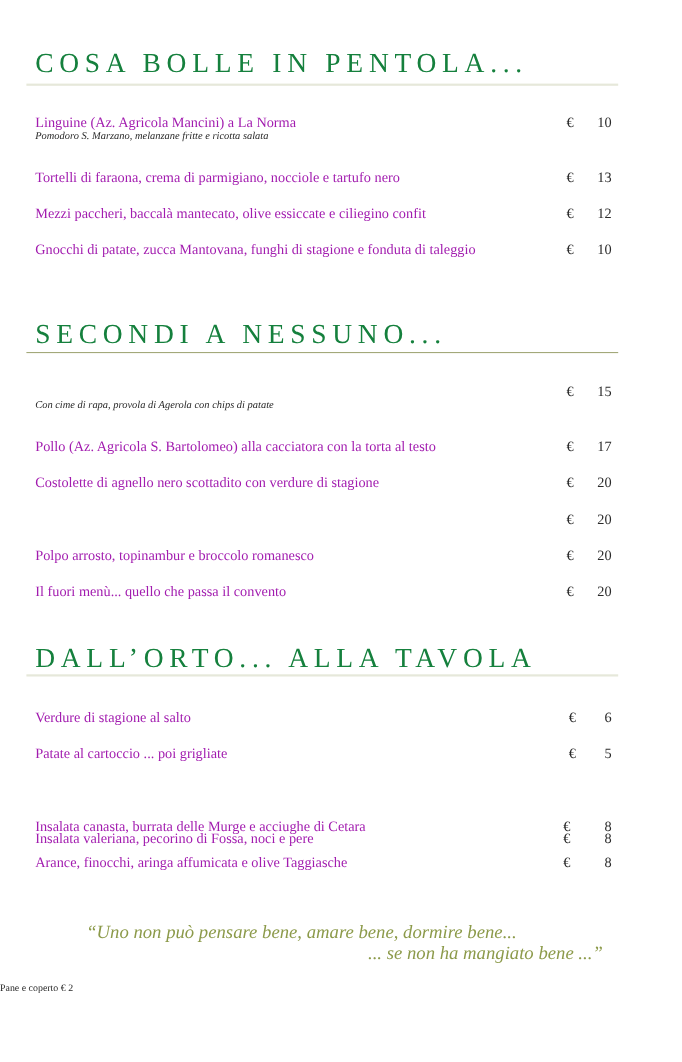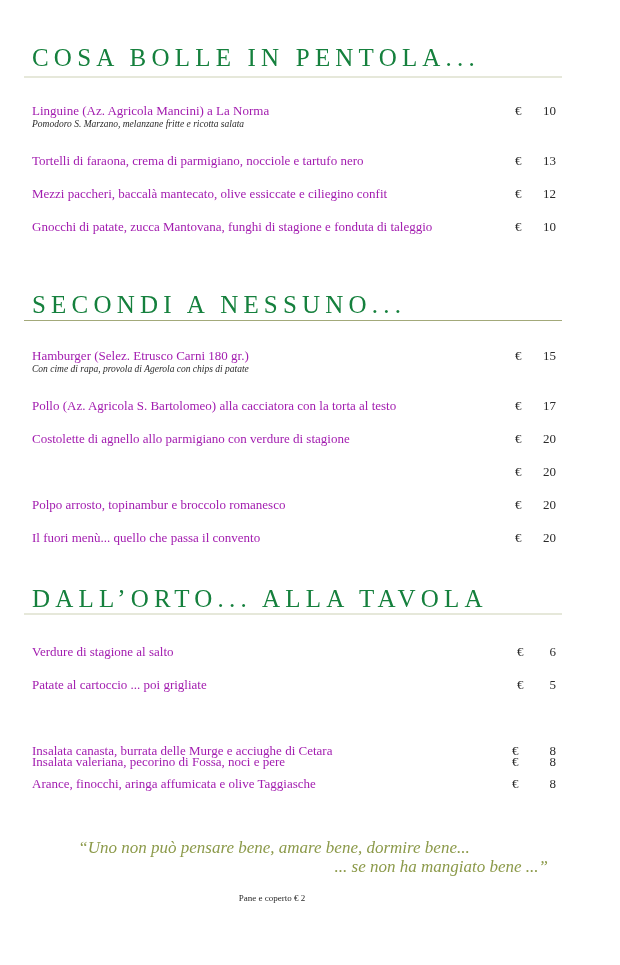--- a/index.html
+++ b/index.html
@@ -32,21 +32,21 @@
     }
     .item .price {
       position: absolute; right: 4px; top: 0; font-size: 13px; color: #2a2a2a;
       text-align: right;
     }
     .quote {
       position: absolute; left: 0; width: 548px; text-align: center;
       font-style: italic; font-size: 17px; color: #8c9a4a; line-height: 19px;
     }
     .cover {
-      position: absolute; left: 0; width: 544px; text-align: center;
+      position: absolute; left: 0; width: 544px; text-align: left;
       font-size: 9px; color: #2a2a2a; top: 893px;
     }
   </style>
 </head>
 <body>
 
 <h2 class="section-title" style="top:44px;">COSA BOLLE IN PENTOLA...</h2>
 <div class="divider" style="top:76px; background:#e6e8da;"></div>
 
 <div class="item" style="top:103px;">
@@ -68,32 +68,31 @@
 <div class="item" style="top:219px;">
   <span class="name">Gnocchi di patate, zucca Mantovana, funghi di stagione e fonduta di taleggio</span>
   <span class="cur" style="left:483px;">€</span>
   <span class="price">10</span>
 </div>
 
 <h2 class="section-title" style="top:291px;">SECONDI A NESSUNO...</h2>
 <div class="divider" style="top:320px; height:1px; background:#a3a97a;"></div>
 
 <div class="item" style="top:348px;">
-  <span class="name">Hamburger (Selez. Etrusco Carni 180 gr.)</span>
   <span class="sub">Con cime di rapa, provola di Agerola con chips di patate</span>
   <span class="cur" style="left:483px;">€</span>
   <span class="price">15</span>
 </div>
 <div class="item" style="top:398px;">
   <span class="name">Pollo (Az. Agricola S. Bartolomeo) alla cacciatora con la torta al testo</span>
   <span class="cur" style="left:483px;">€</span>
   <span class="price">17</span>
 </div>
 <div class="item" style="top:431px;">
-  <span class="name">Costolette di agnello allo parmigiano con verdure di stagione</span>
+  <span class="name">Costolette di agnello nero scottadito con verdure di stagione</span>
   <span class="cur" style="left:483px;">€</span>
   <span class="price">20</span>
 </div>
 <div class="item" style="top:464px;">
   <span class="cur" style="left:483px;">€</span>
   <span class="price">20</span>
 </div>
 <div class="item" style="top:497px;">
   <span class="name">Polpo arrosto, topinambur e broccolo romanesco</span>
   <span class="cur" style="left:483px;">€</span>

